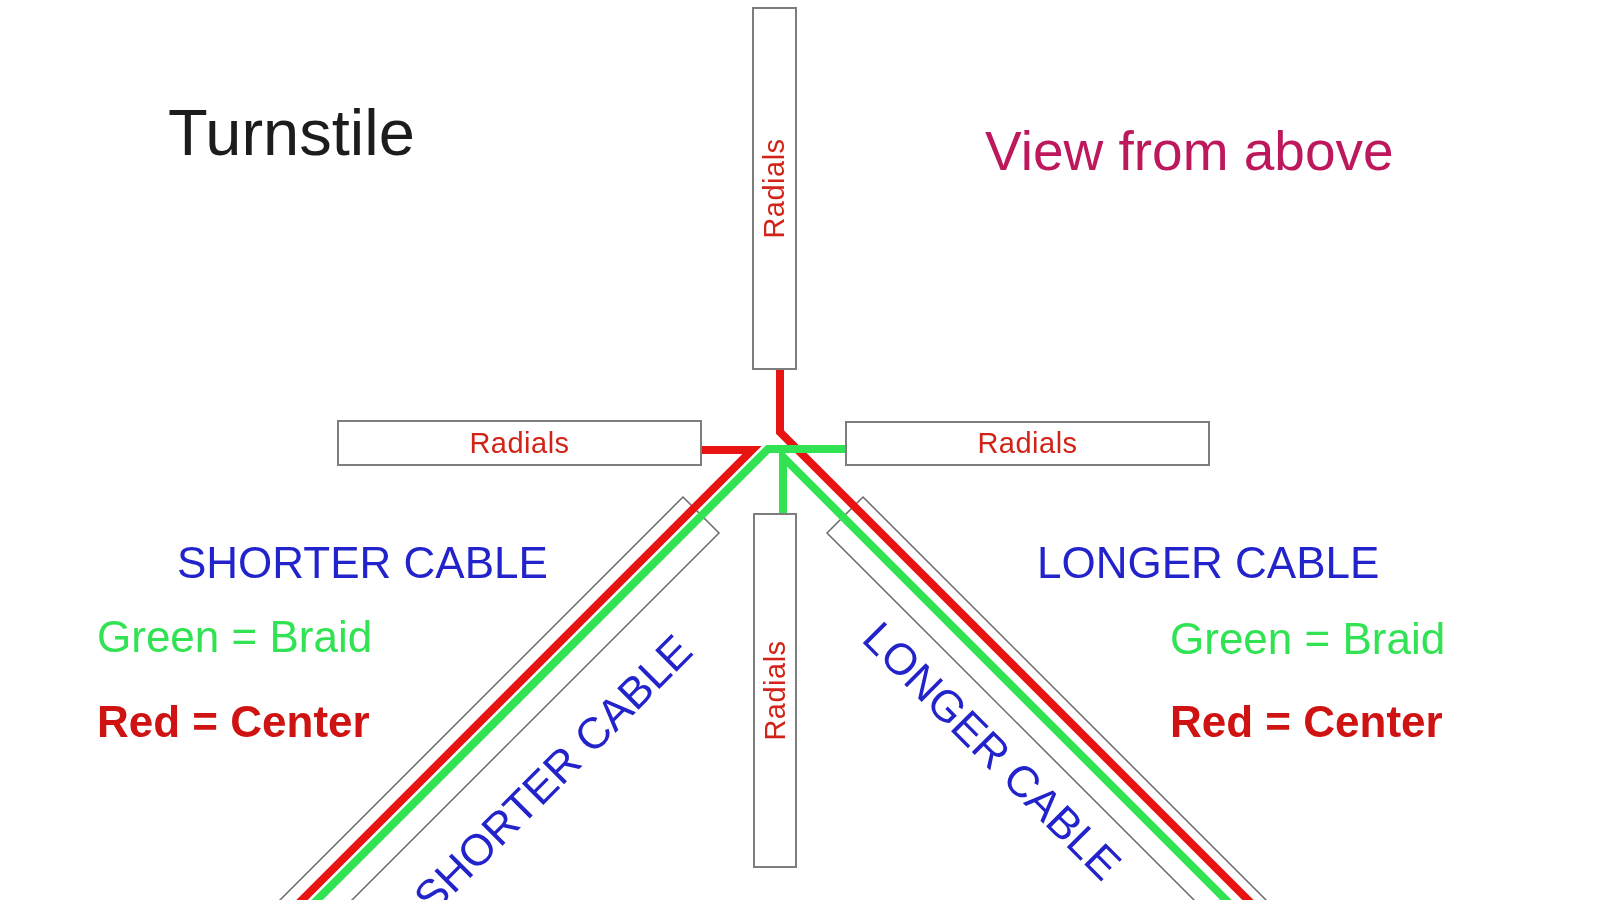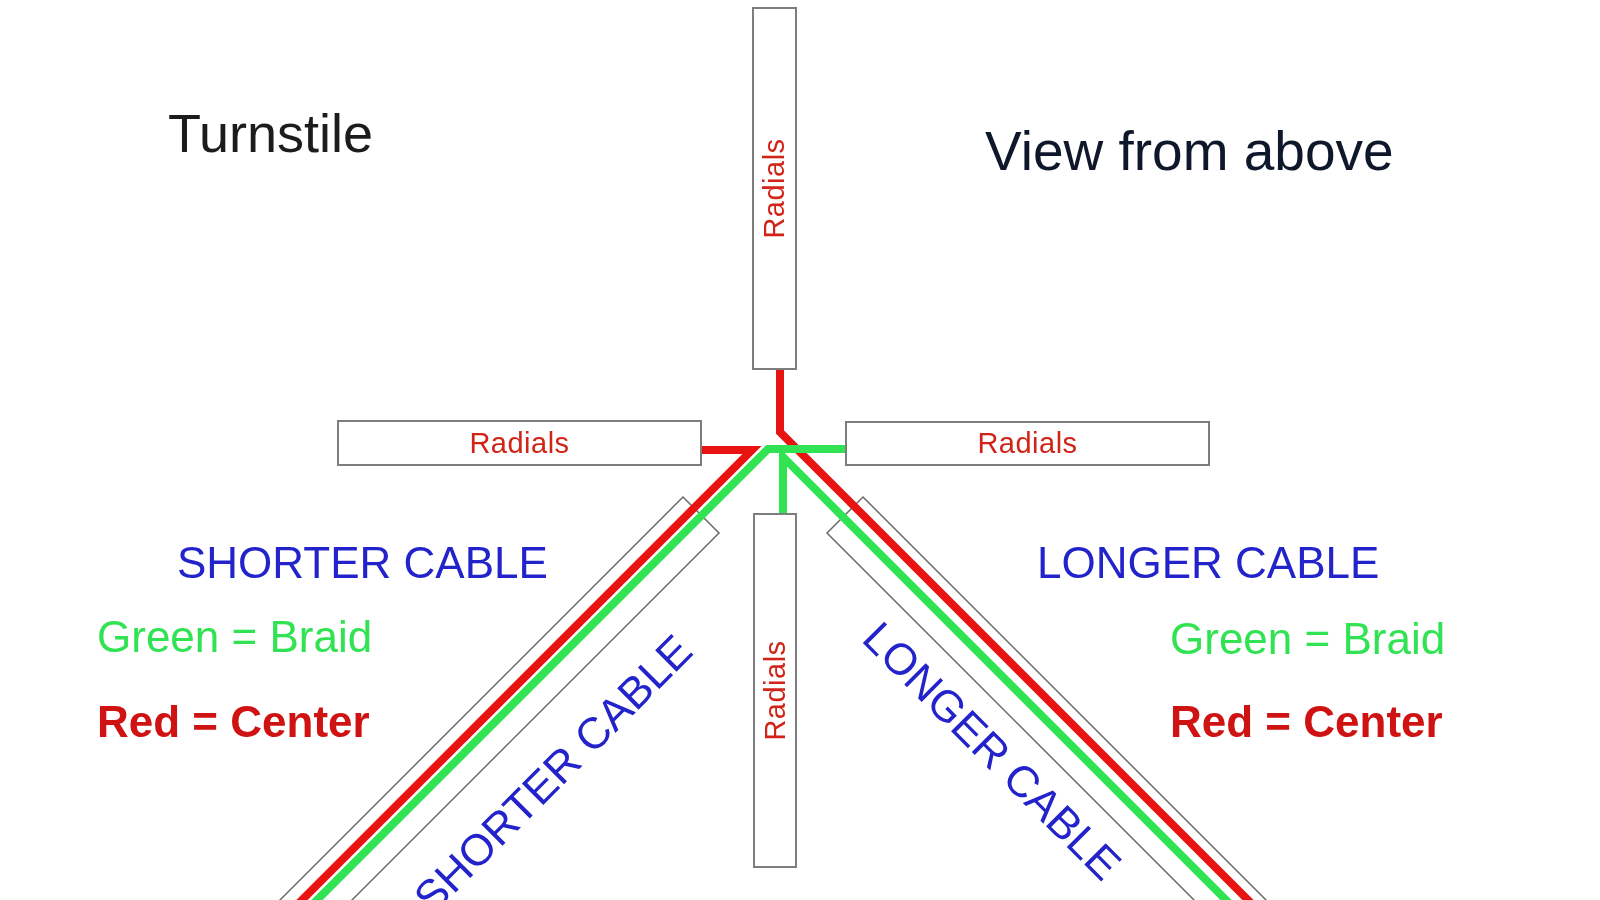--- a/index.html
+++ b/index.html
@@ -20,22 +20,22 @@
     position:absolute;background:#ffffff;border:2px solid #7d7d7d;
     display:flex;align-items:center;justify-content:center;box-sizing:border-box;
   }
   .radial-label{
     color:var(--radialsRed,#d12317);font-size:29px;white-space:nowrap;letter-spacing:0.5px;
   }
   .radial.vert .radial-label{transform:rotate(-90deg);}
 
   
   .txt{position:absolute;white-space:nowrap;}
-  .title{left:168px;top:95px;font-size:54px;line-height:76px;color:#1c1c1c;}
-  .subtitle{left:985px;top:119px;font-size:55px;color:#0f172a;}
+  .title{left:168px;top:95px;font-size:65px;line-height:76px;color:#1c1c1c;}
+  .subtitle{left:985px;top:119px;font-size:55px;color:#be185d;}
   .blue{color:var(--blue,#2323cb);}
   .greenTxt{color:var(--green,#31e353);}
   .redTxt{color:var(--legendRed,#cf1212);font-weight:bold;}
   .legend{font-size:44px;}
   .lg-left-head{left:177px;top:538px;}
   .lg-left-green{left:97px;top:612px;}
   .lg-left-red{left:97px;top:697px;}
   .lg-right-head{left:1037px;top:538px;}
   .lg-right-green{left:1170px;top:614px;}
   .lg-right-red{left:1170px;top:697px;}

